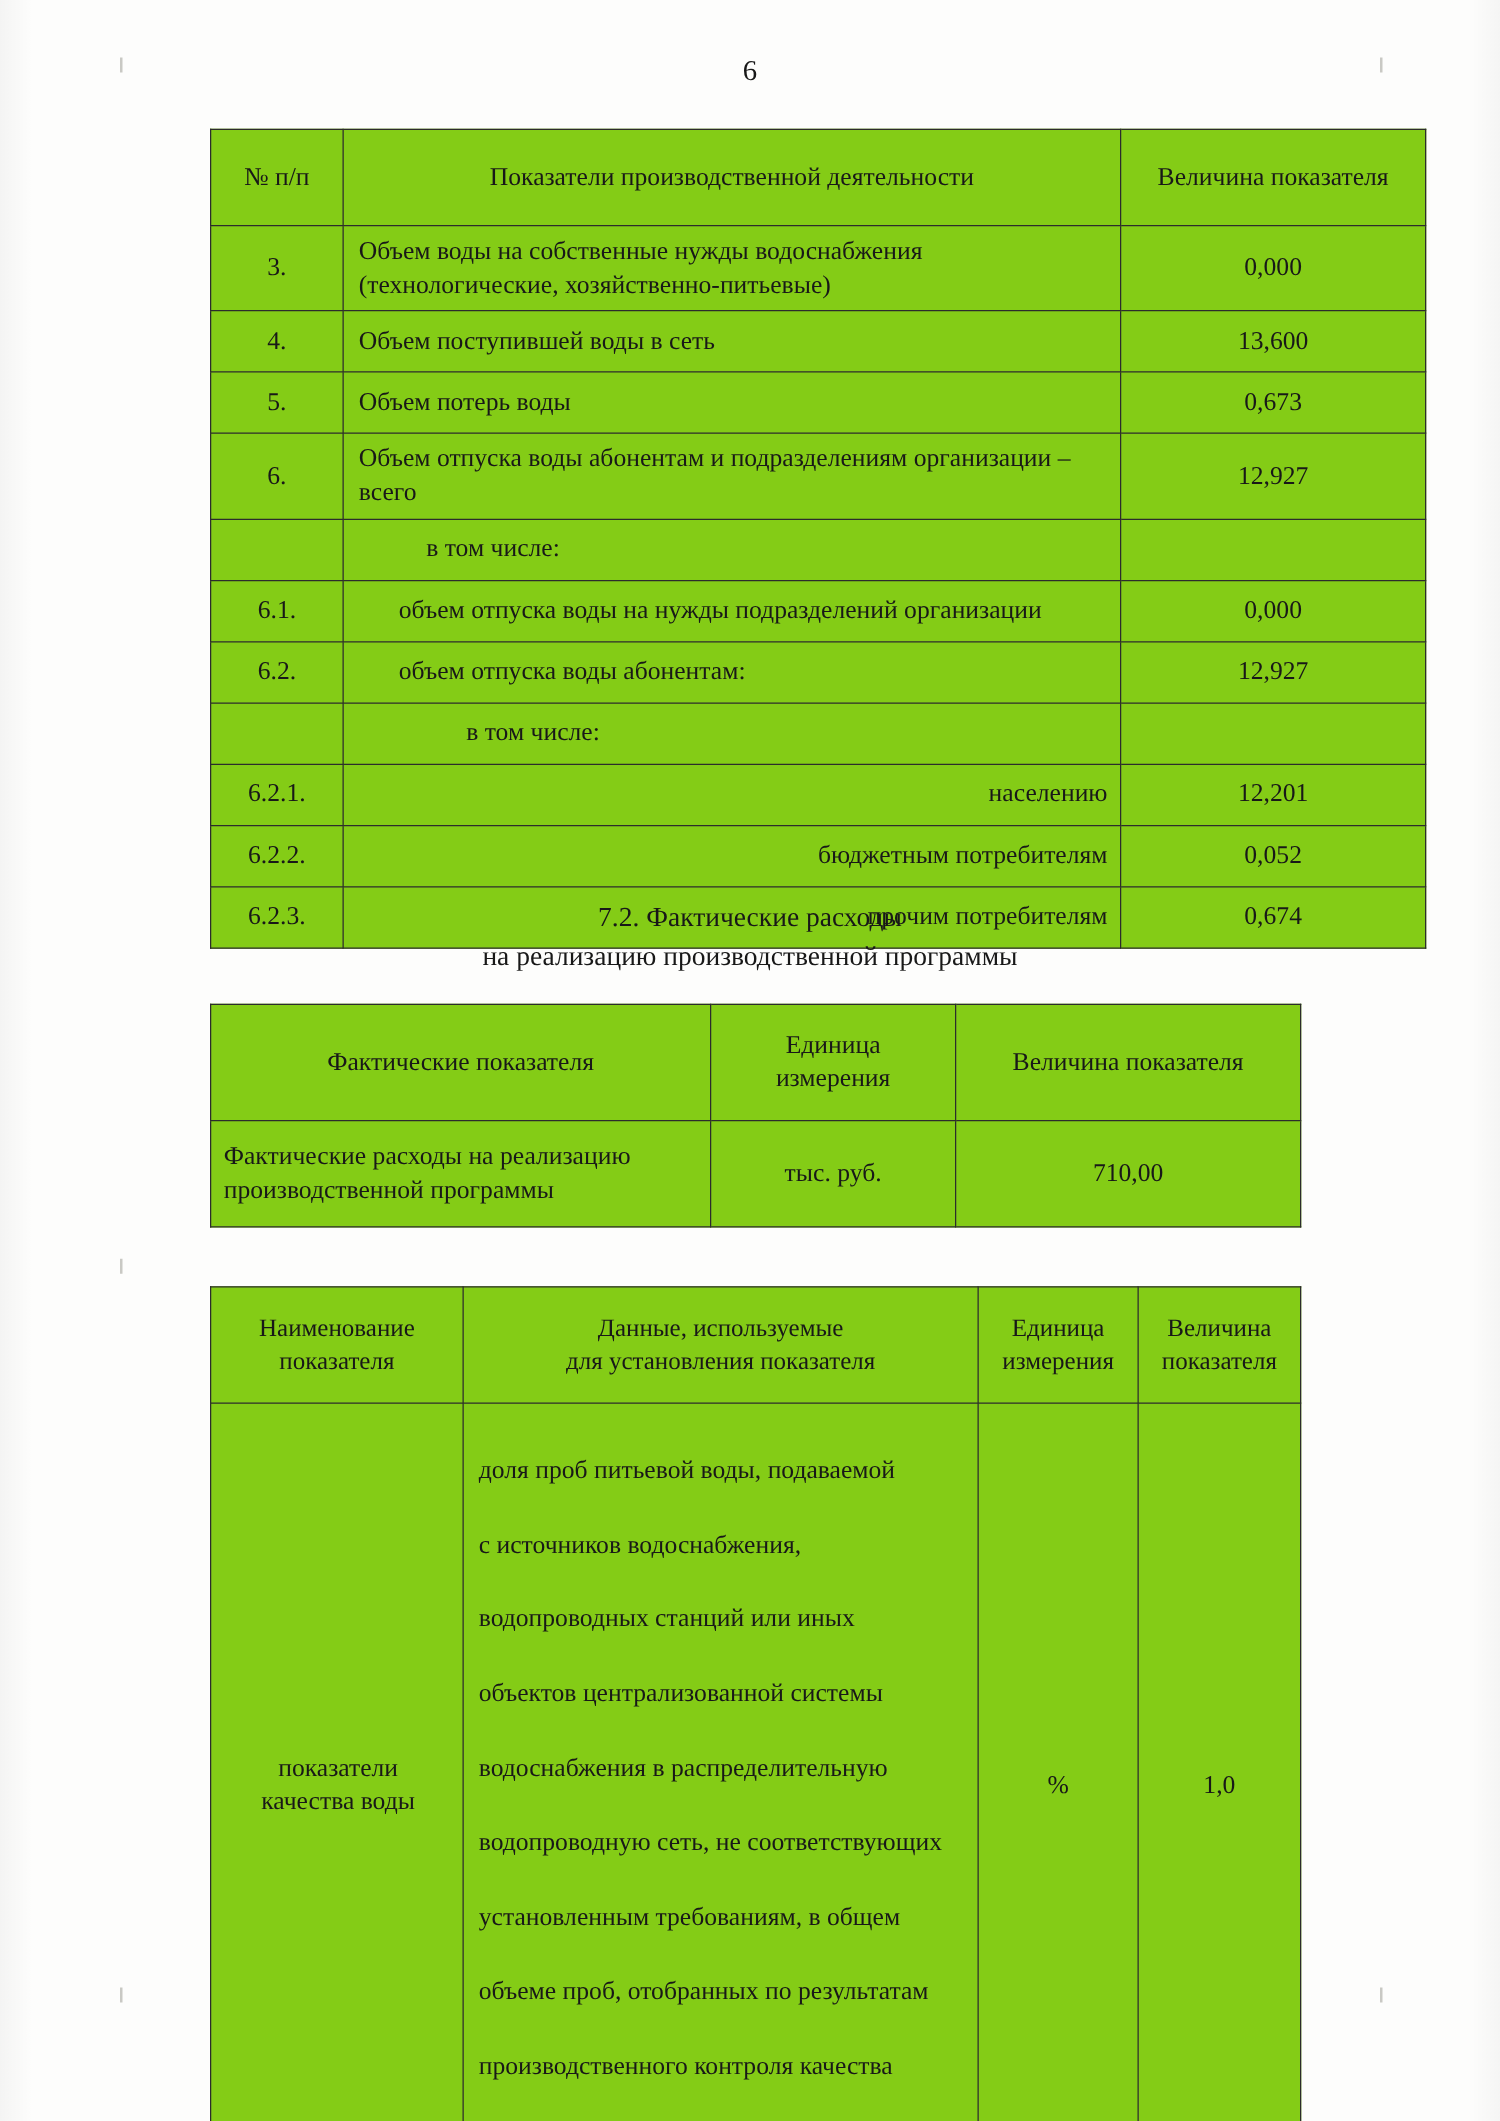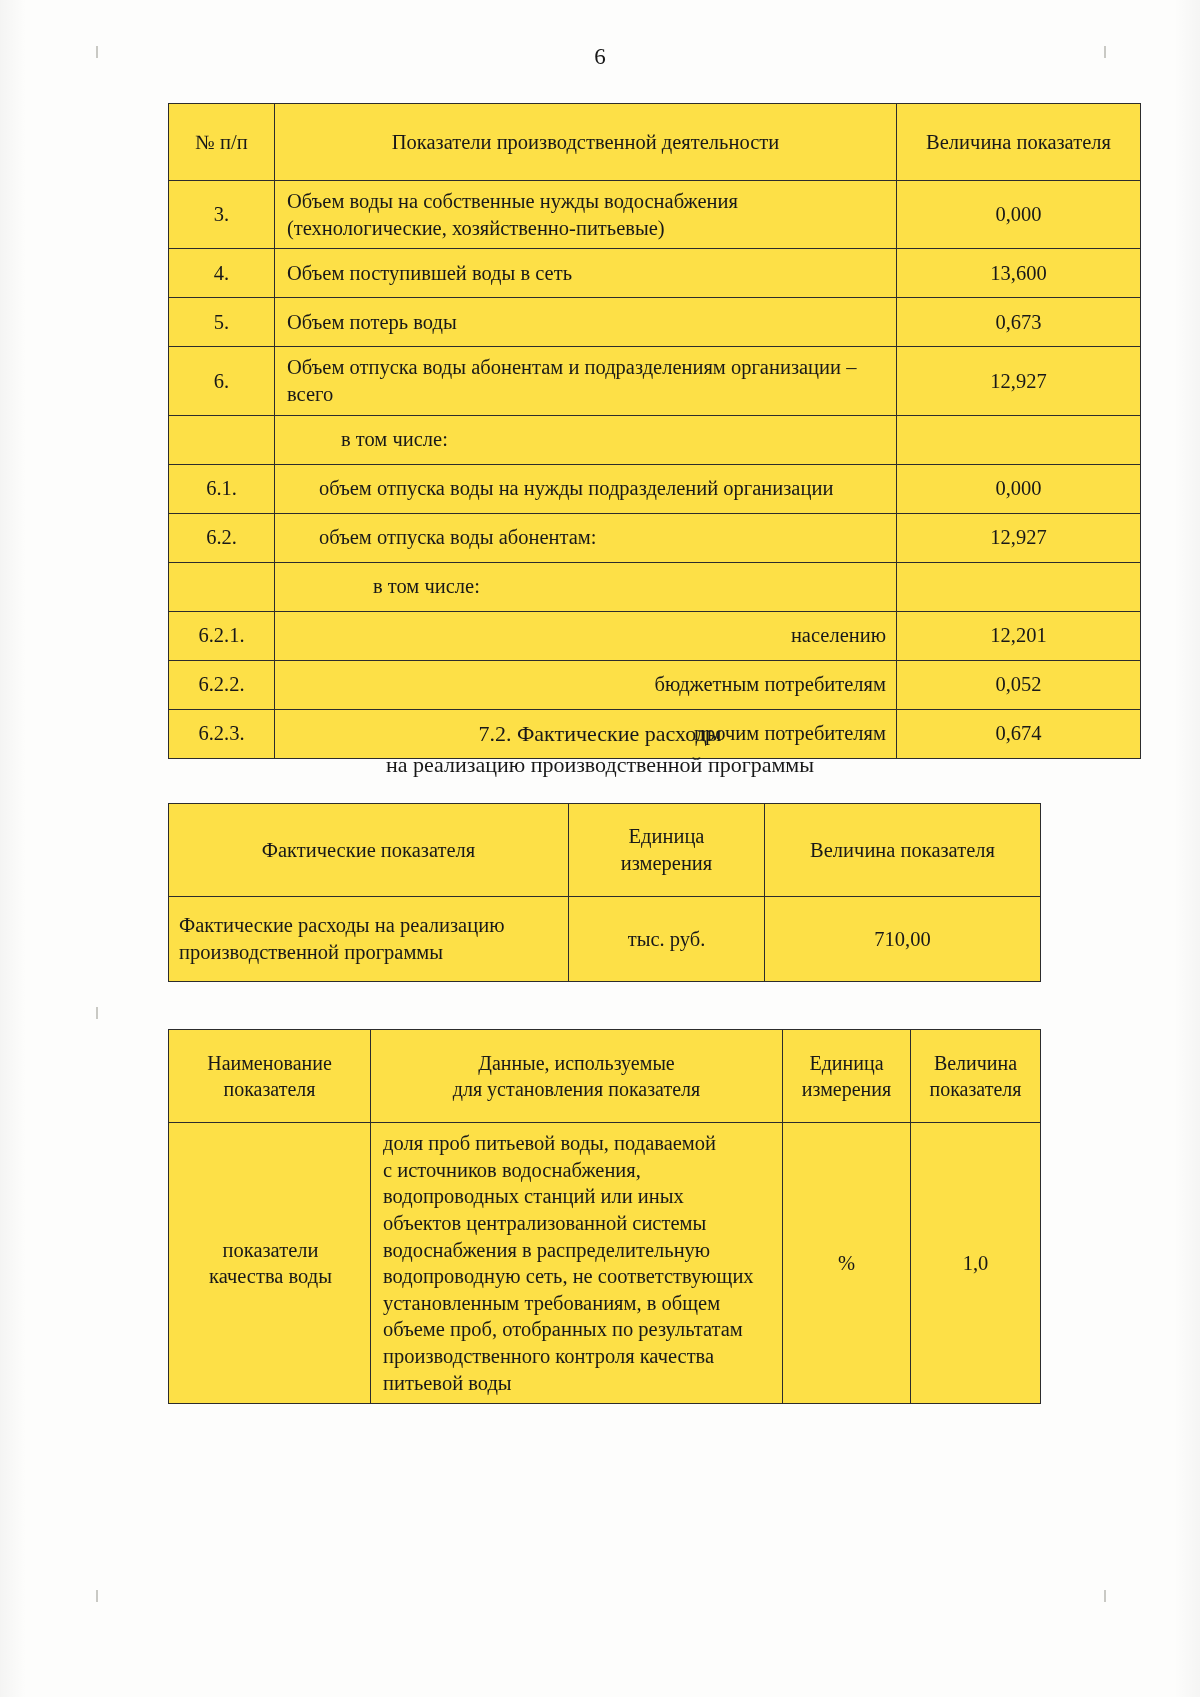--- a/index.html
+++ b/index.html
@@ -48,21 +48,21 @@
     text-align: center;
     font-size: 23px;
     letter-spacing: .2px;
   }
 
   
   table.doc {
     position: absolute;
     border-collapse: collapse;
     table-layout: fixed;
-    background: #fde047;
+    background: #84cc16;
   }
   table.doc td,
   table.doc th {
     border: 1.4px solid #2c2c2c;
     padding: 7px 10px;
     font-weight: normal;
     font-size: 20.5px;
     line-height: 1.30;
     vertical-align: middle;
   }
@@ -126,21 +126,21 @@
   }
   #table-quality .col-name { width: 202px; }
   #table-quality .col-data { width: 412px; }
   #table-quality .col-unit { width: 128px; }
   #table-quality .col-val  { width: 130px; }
   #table-quality thead td { height: 78px; text-align: center; font-size: 20px; }
   #table-quality td.name   { text-align: center; padding-left: 12px; vertical-align: middle; }
   #table-quality td.data   { text-align: left; padding-left: 12px; vertical-align: middle; }
   #table-quality td.unit,
   #table-quality td.val    { text-align: center; vertical-align: middle; }
-  #table-quality .data-lines span { display: block; }
+  #table-quality .data-lines span { display: block; margin-top: 33px; }
 
   .hdr-2line span { display: block; font-family: Liberation Serif, serif; }
 </style>
 </head>
 <body>
 
 <div class="page">
 
   <div class="scan-edge-left"></div>
   <div class="scan-edge-right"></div>

